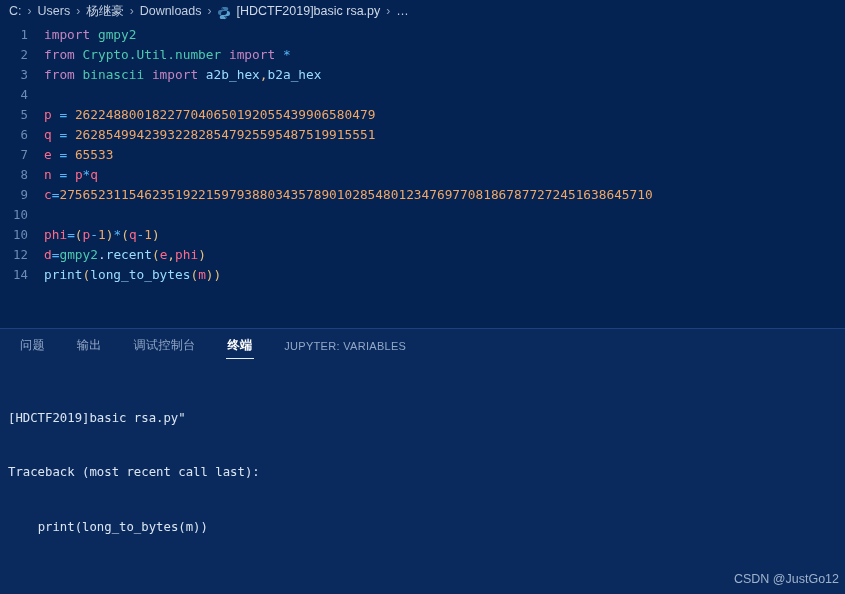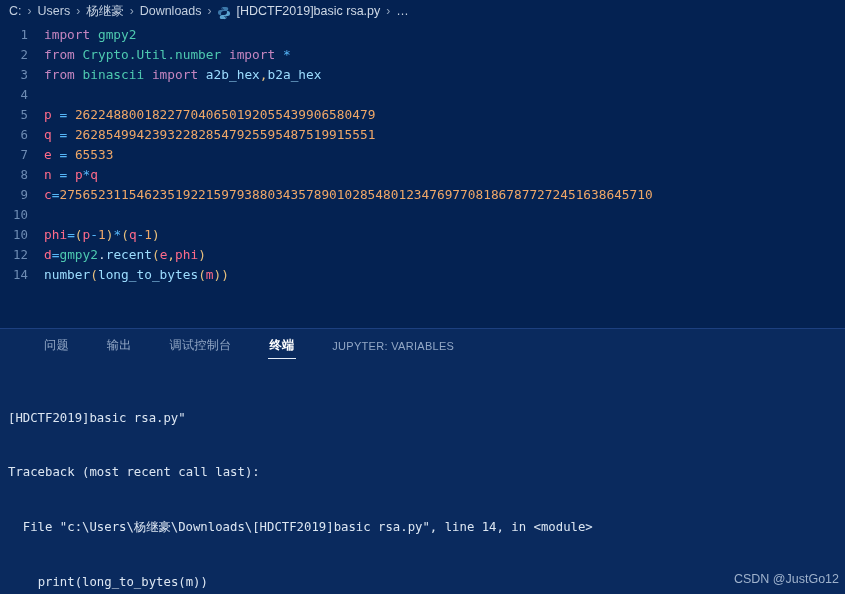--- a/index.html
+++ b/index.html
@@ -103,22 +103,21 @@
     flex-direction: column;
     background: #0a2a5e;
     border-top: 1px solid #1d4080;
     min-height: 0;
   }
   .panel-tabs {
     flex: 0 0 33px;
     display: flex;
     align-items: center;
     padding-left: 9px;
-    gap: 16px;
-    margin-left: 24px;
+    gap: 10px;
   }
   .ptab {
     position: relative;
     height: 33px;
     display: flex;
     align-items: center;
     padding: 0 11px;
     font-size: 12.2px;
     color: #93a8c6;
     letter-spacing: 0.2px;
@@ -244,21 +243,21 @@
     </div>
 
     <div class="code-line">
       <span class="ln">12</span>
       <span class="ctext"><span class="t-var">d</span><span class="t-op">=</span><span class="t-mod">gmpy2</span><span class="t-plain">.</span><span class="t-id">recent</span><span class="t-punct">(</span><span class="t-var">e</span><span class="t-punct">,</span><span class="t-var">phi</span><span class="t-punct">)</span></span>
     </div>
 
 
     <div class="code-line">
       <span class="ln">14</span>
-      <span class="ctext"><span class="t-id">number</span><span class="t-punct">(</span><span class="t-id">long_to_bytes</span><span class="t-punct">(</span><span class="t-var">m</span><span class="t-punct">))</span></span>
+      <span class="ctext"><span class="t-id">print</span><span class="t-punct">(</span><span class="t-id">long_to_bytes</span><span class="t-punct">(</span><span class="t-var">m</span><span class="t-punct">))</span></span>
     </div>
 
   </div>
 
   <div class="panel">
     <div class="panel-tabs">
       <div class="ptab">
           <span>问题</span>
         </div>
       <div class="ptab">
@@ -271,21 +270,20 @@
           <span>终端</span>
         </div>
       <div class="ptab jupyter">
           <span>JUPYTER: VARIABLES</span>
         </div>
     </div>
 
     <div class="terminal">
       <div class="term-line c-white">[HDCTF2019]basic rsa.py"</div>
       <div class="term-line c-white">Traceback (most recent call last):</div>
-      <div class="term-line c-white">  File "c:\Users\杨继豪\Downloads\[HDCTF2019]basic rsa.py", line 14, in &lt;module&gt;</div>
       <div class="term-line c-white">    print(long_to_bytes(m))</div>
       
       
       
       
       
       
     </div>
   </div>
 

